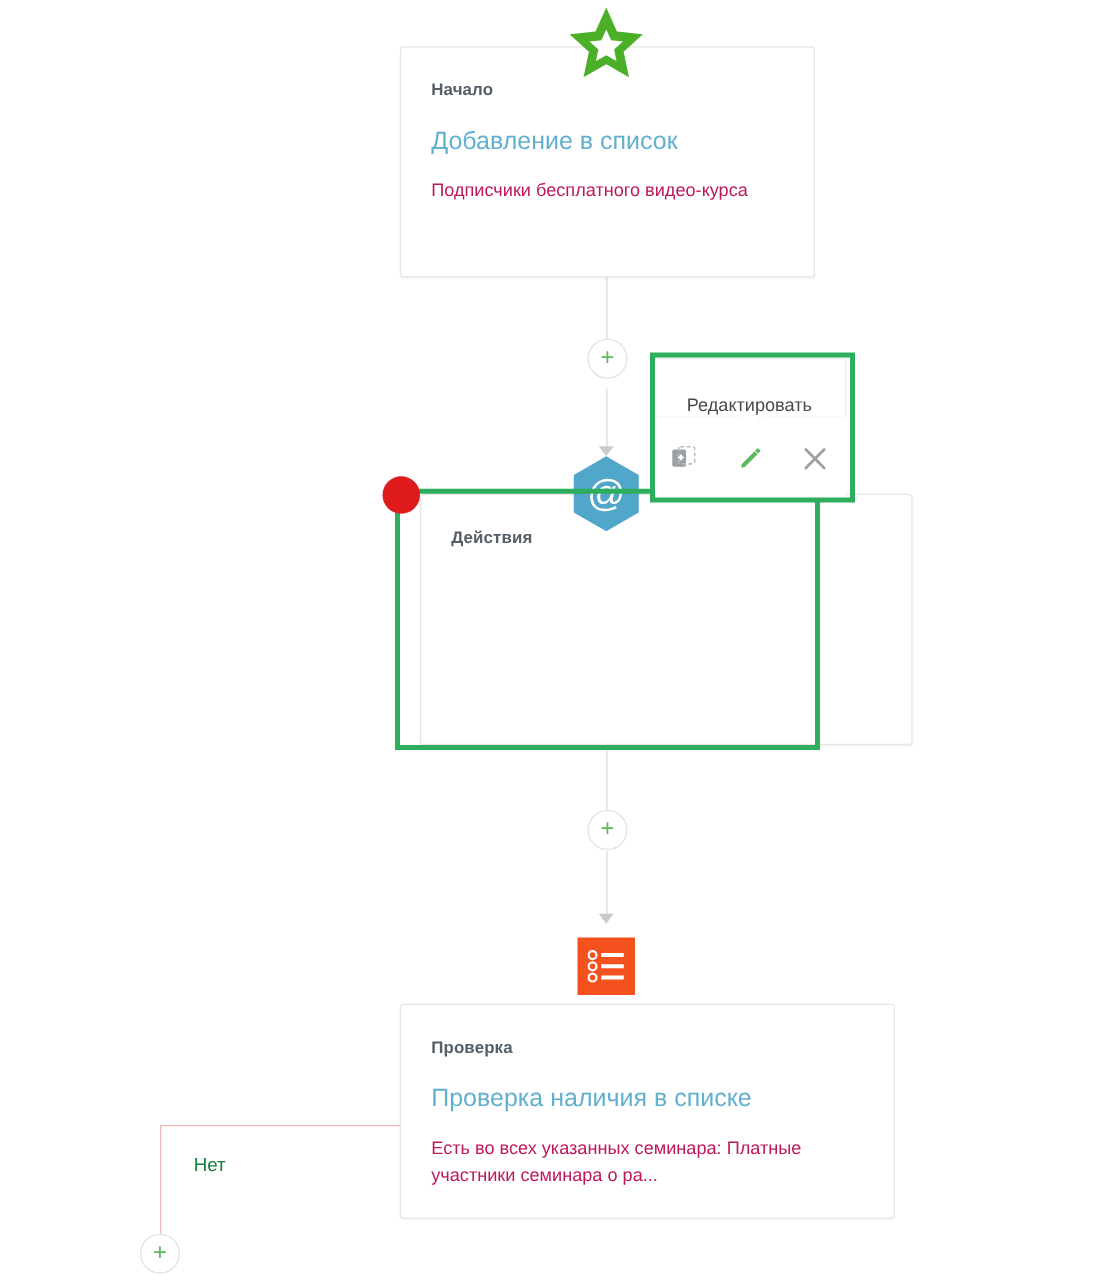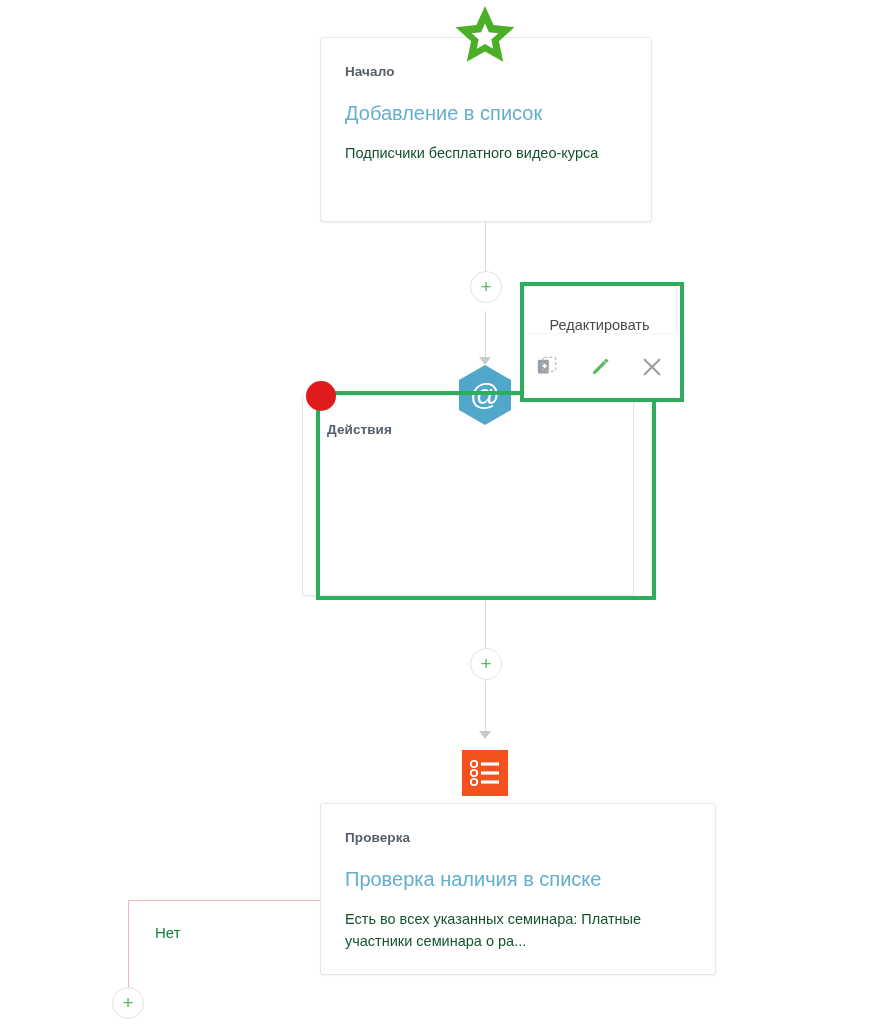--- a/index.html
+++ b/index.html
@@ -41,21 +41,21 @@
     font-size: 20px;
     color: #62afce;
     font-weight: normal;
     line-height: 1.25;
     margin-bottom: 16px;
   }
   .card-title.dark { color: #4a4a4a; }
 
   .card-desc {
     font-size: 14.5px;
-    color: #14532d;
+    color: #be185d;
     line-height: 1.55;
   }
 
   
   .conn-line {
     position: absolute;
     background: #d8dadc;
     width: 1px;
   }
   .conn-arrow {
@@ -204,21 +204,21 @@
     <svg viewBox="0 0 64 62" width="64" height="62" aria-hidden="true">
       <path d="M32 1 L40.6 20.1 L61.4 22.3 L45.9 36.3 L50.2 56.8 L32 46.4 L13.8 56.8 L18.1 36.3 L2.6 22.3 L23.4 20.1 Z" fill="#4caf28"></path>
       <path d="M32 18.5 L35.9 27.2 L45.3 28.2 L38.3 34.5 L40.2 43.8 L32 39.1 L23.8 43.8 L25.7 34.5 L18.7 28.2 L28.1 27.2 Z" fill="#ffffff"></path>
     </svg>
   </div>
 
   <div class="plus-btn" style="left:470px; top:271px;">
     <span class="glyph">+</span>
   </div>
 
-  <div class="node-card" style="left:302px; top:395px; width:332px; height:201px;">
+  <div class="node-card" style="left:336px; top:395px; width:394px; height:201px;">
     <div class="card-kind">Действия</div>
   </div>
 
   <div class="node-icon icon-hex" style="left:454px; top:364px;">
     <svg viewBox="0 0 62 62" width="62" height="62" aria-hidden="true">
       <path d="M31 1 L57 16 L57 46 L31 61 L5 46 L5 16 Z" fill="#51a7c9"></path>
       <text x="31" y="41" text-anchor="middle" font-family="'Liberation Sans', sans-serif" font-size="30" fill="#ffffff">@</text>
     </svg>
   </div>
 

